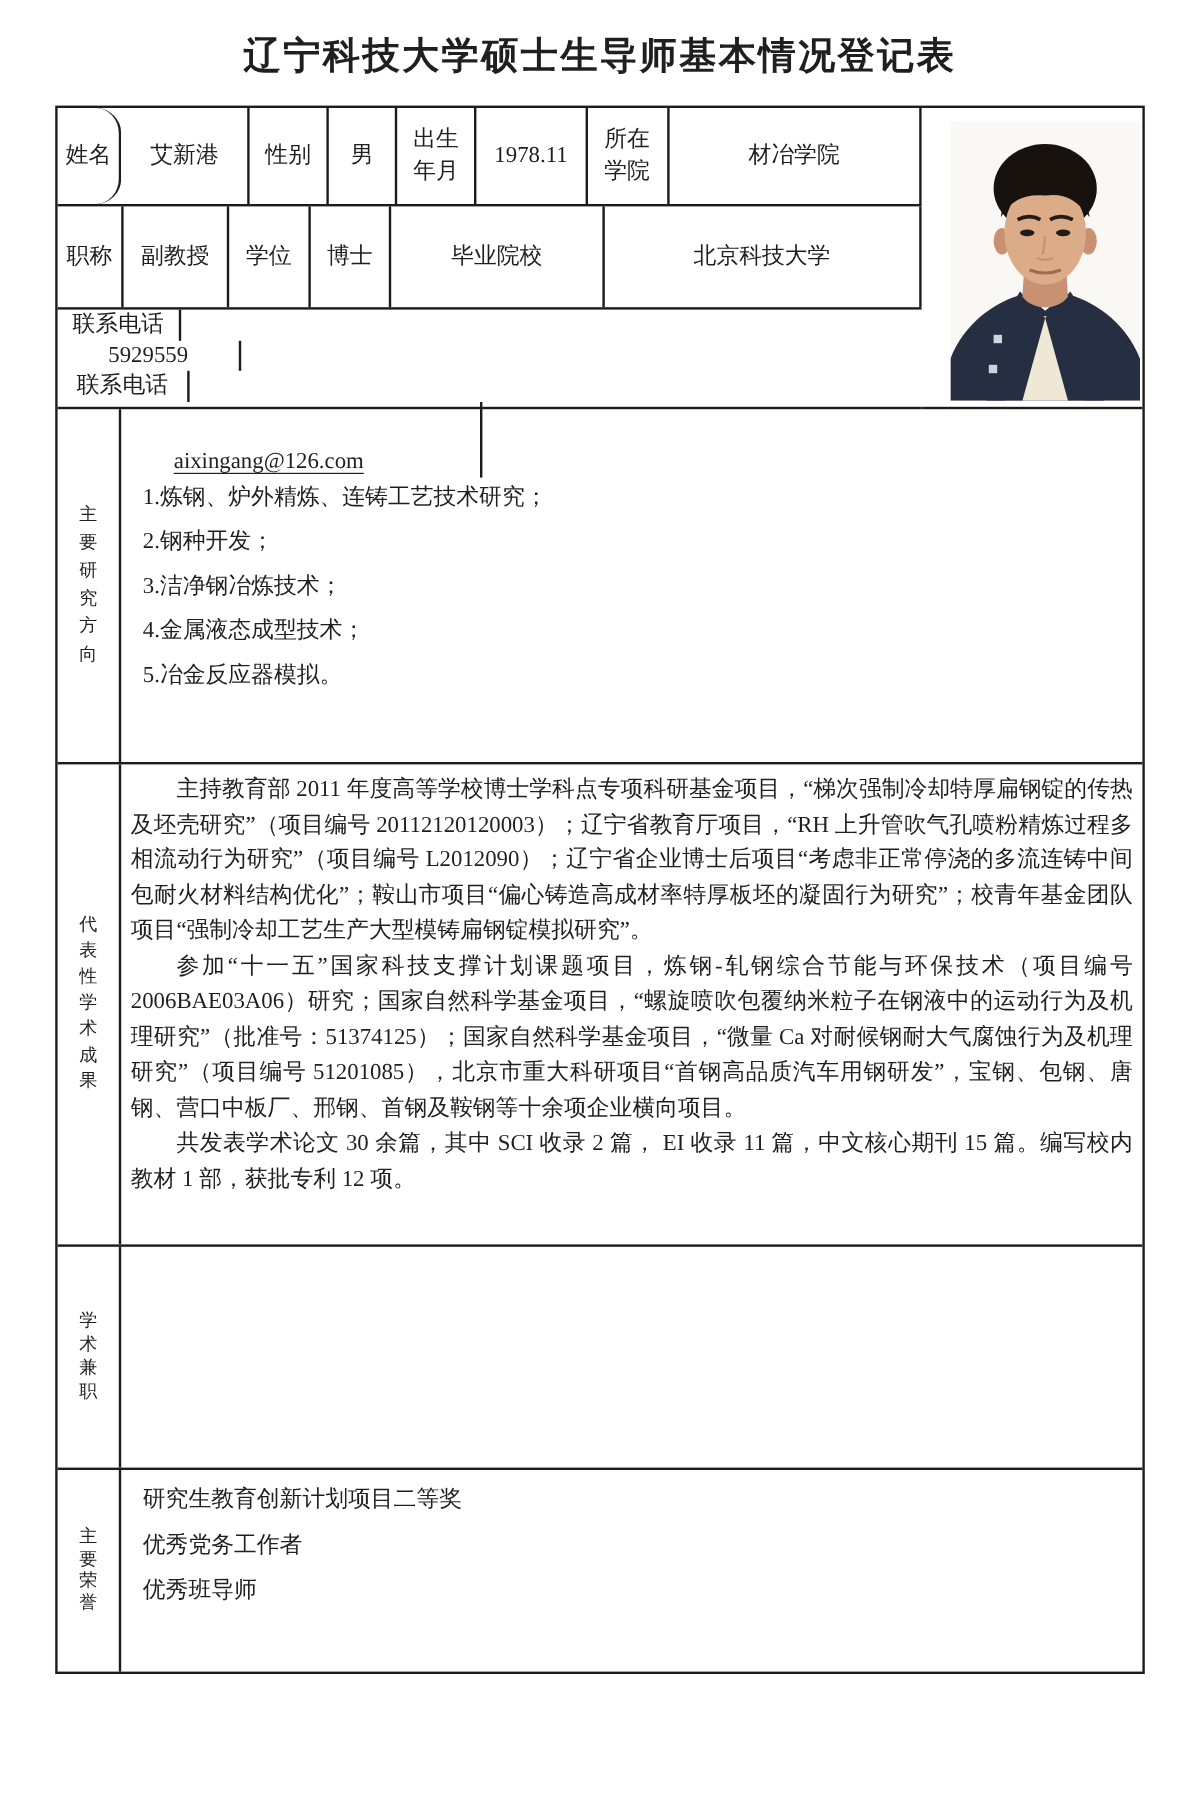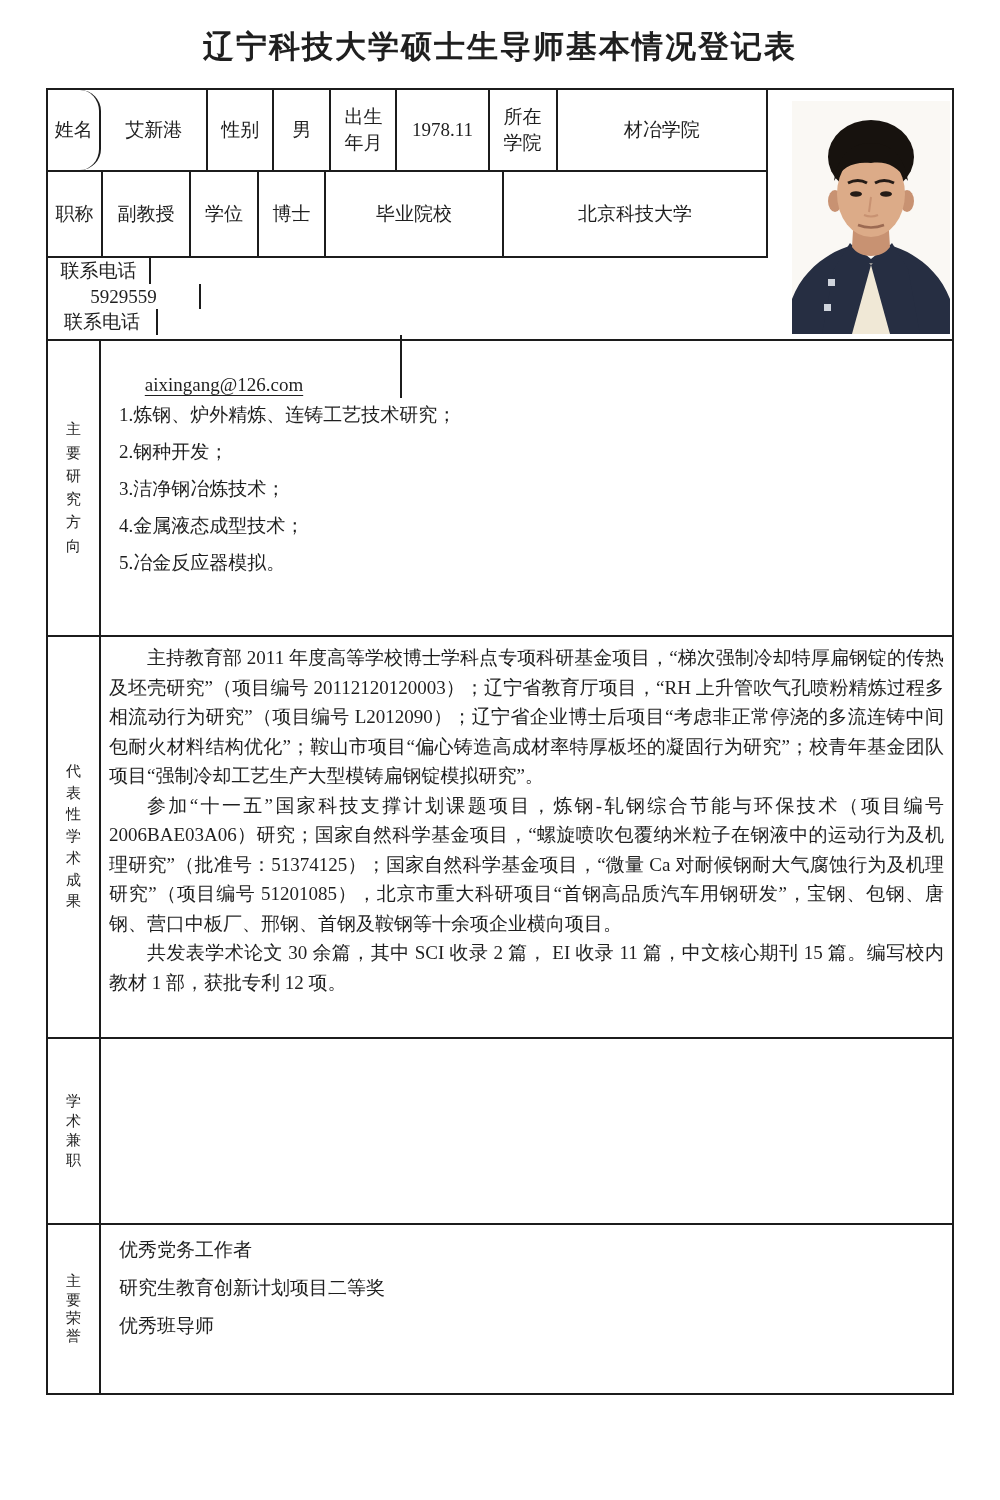--- a/index.html
+++ b/index.html
@@ -158,19 +158,19 @@
       <div class="vlabel vl-acad">学术兼职</div>
     </div>
     <div class="c end content-cell" style="width:851px;"></div>
   </div>
 
   <div class="row last" style="height:168px;">
     <div class="c label-cell">
       <div class="vlabel vl-honor">主要荣誉</div>
     </div>
     <div class="c end content-cell honor-content" style="width:851px;text-align:left;">
+      <div>研究生教育创新计划项目二等奖</div>
       <div>优秀党务工作者</div>
-      <div>研究生教育创新计划项目二等奖</div>
       <div>优秀班导师</div>
     </div>
   </div>
 
 </div>
 
 </body></html>

